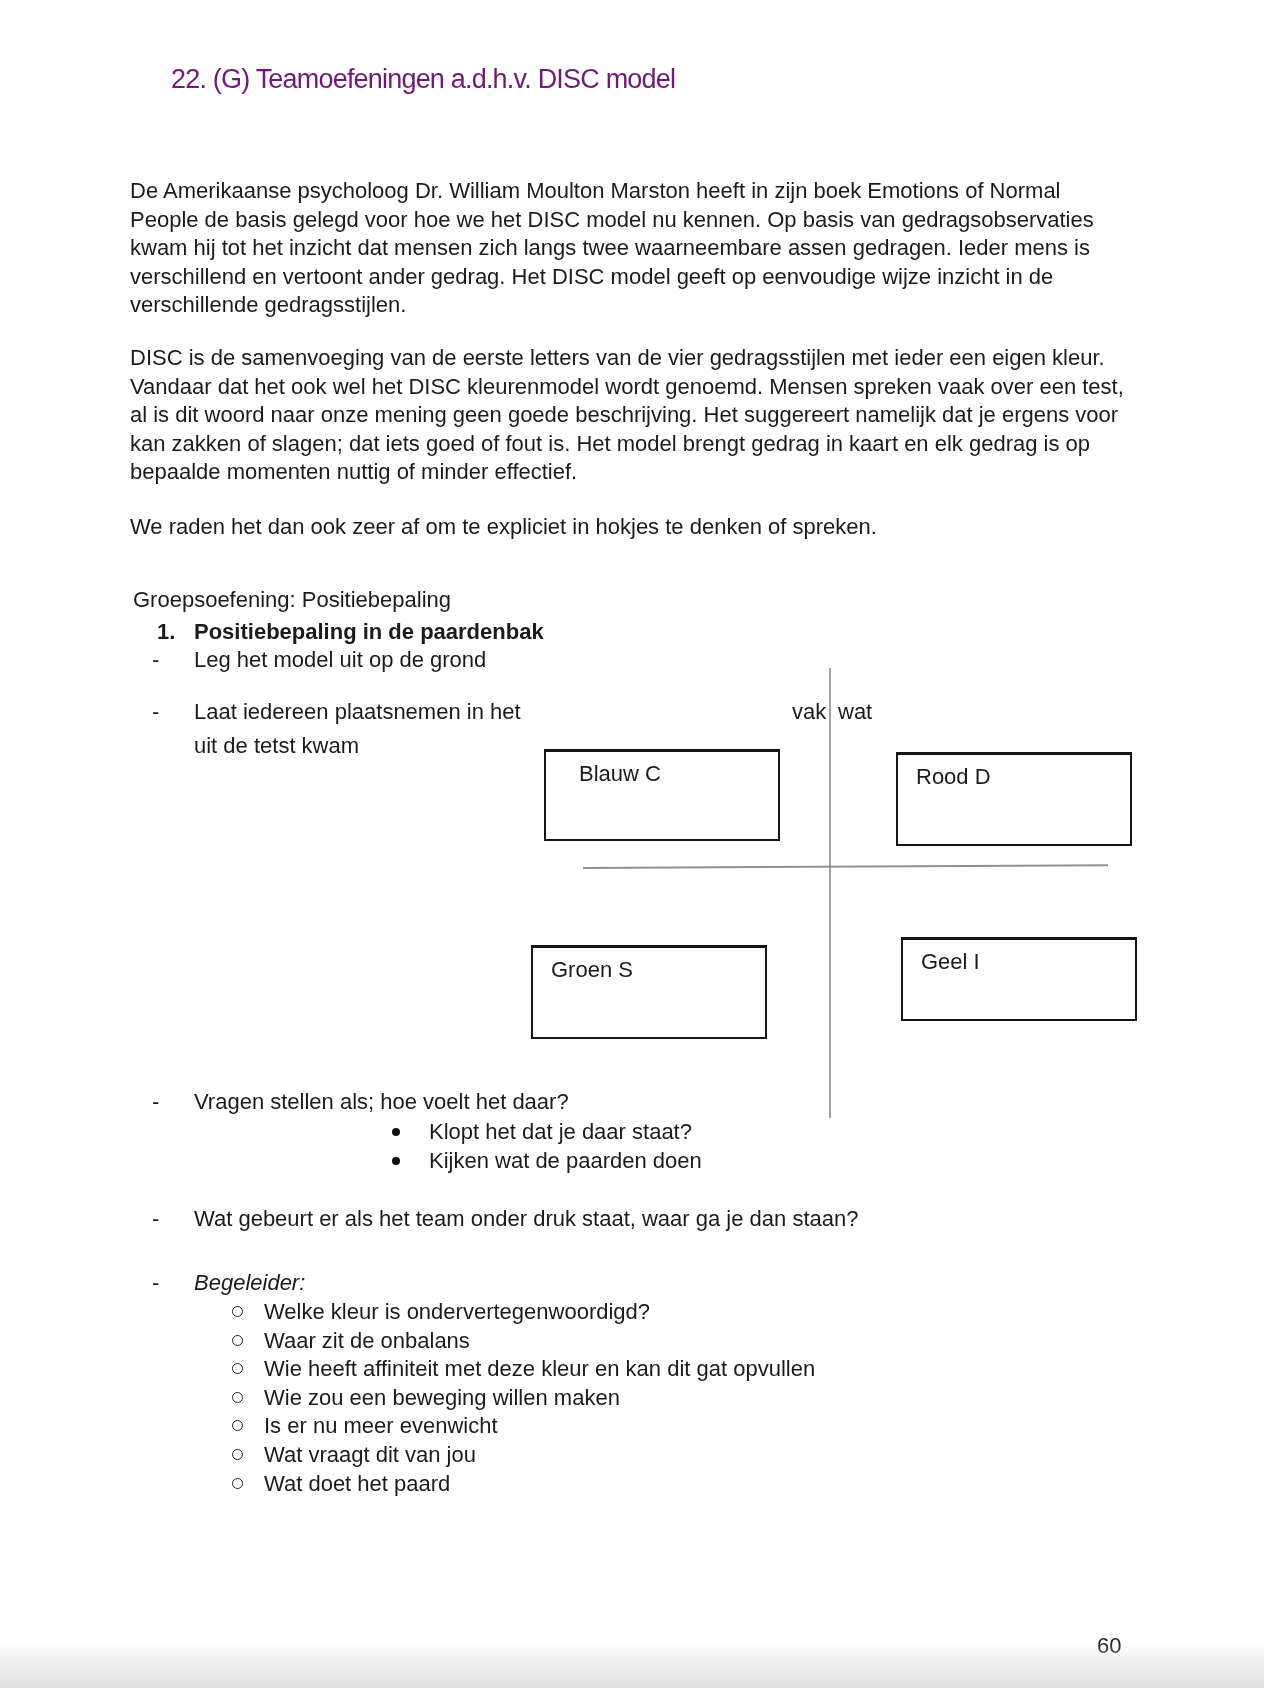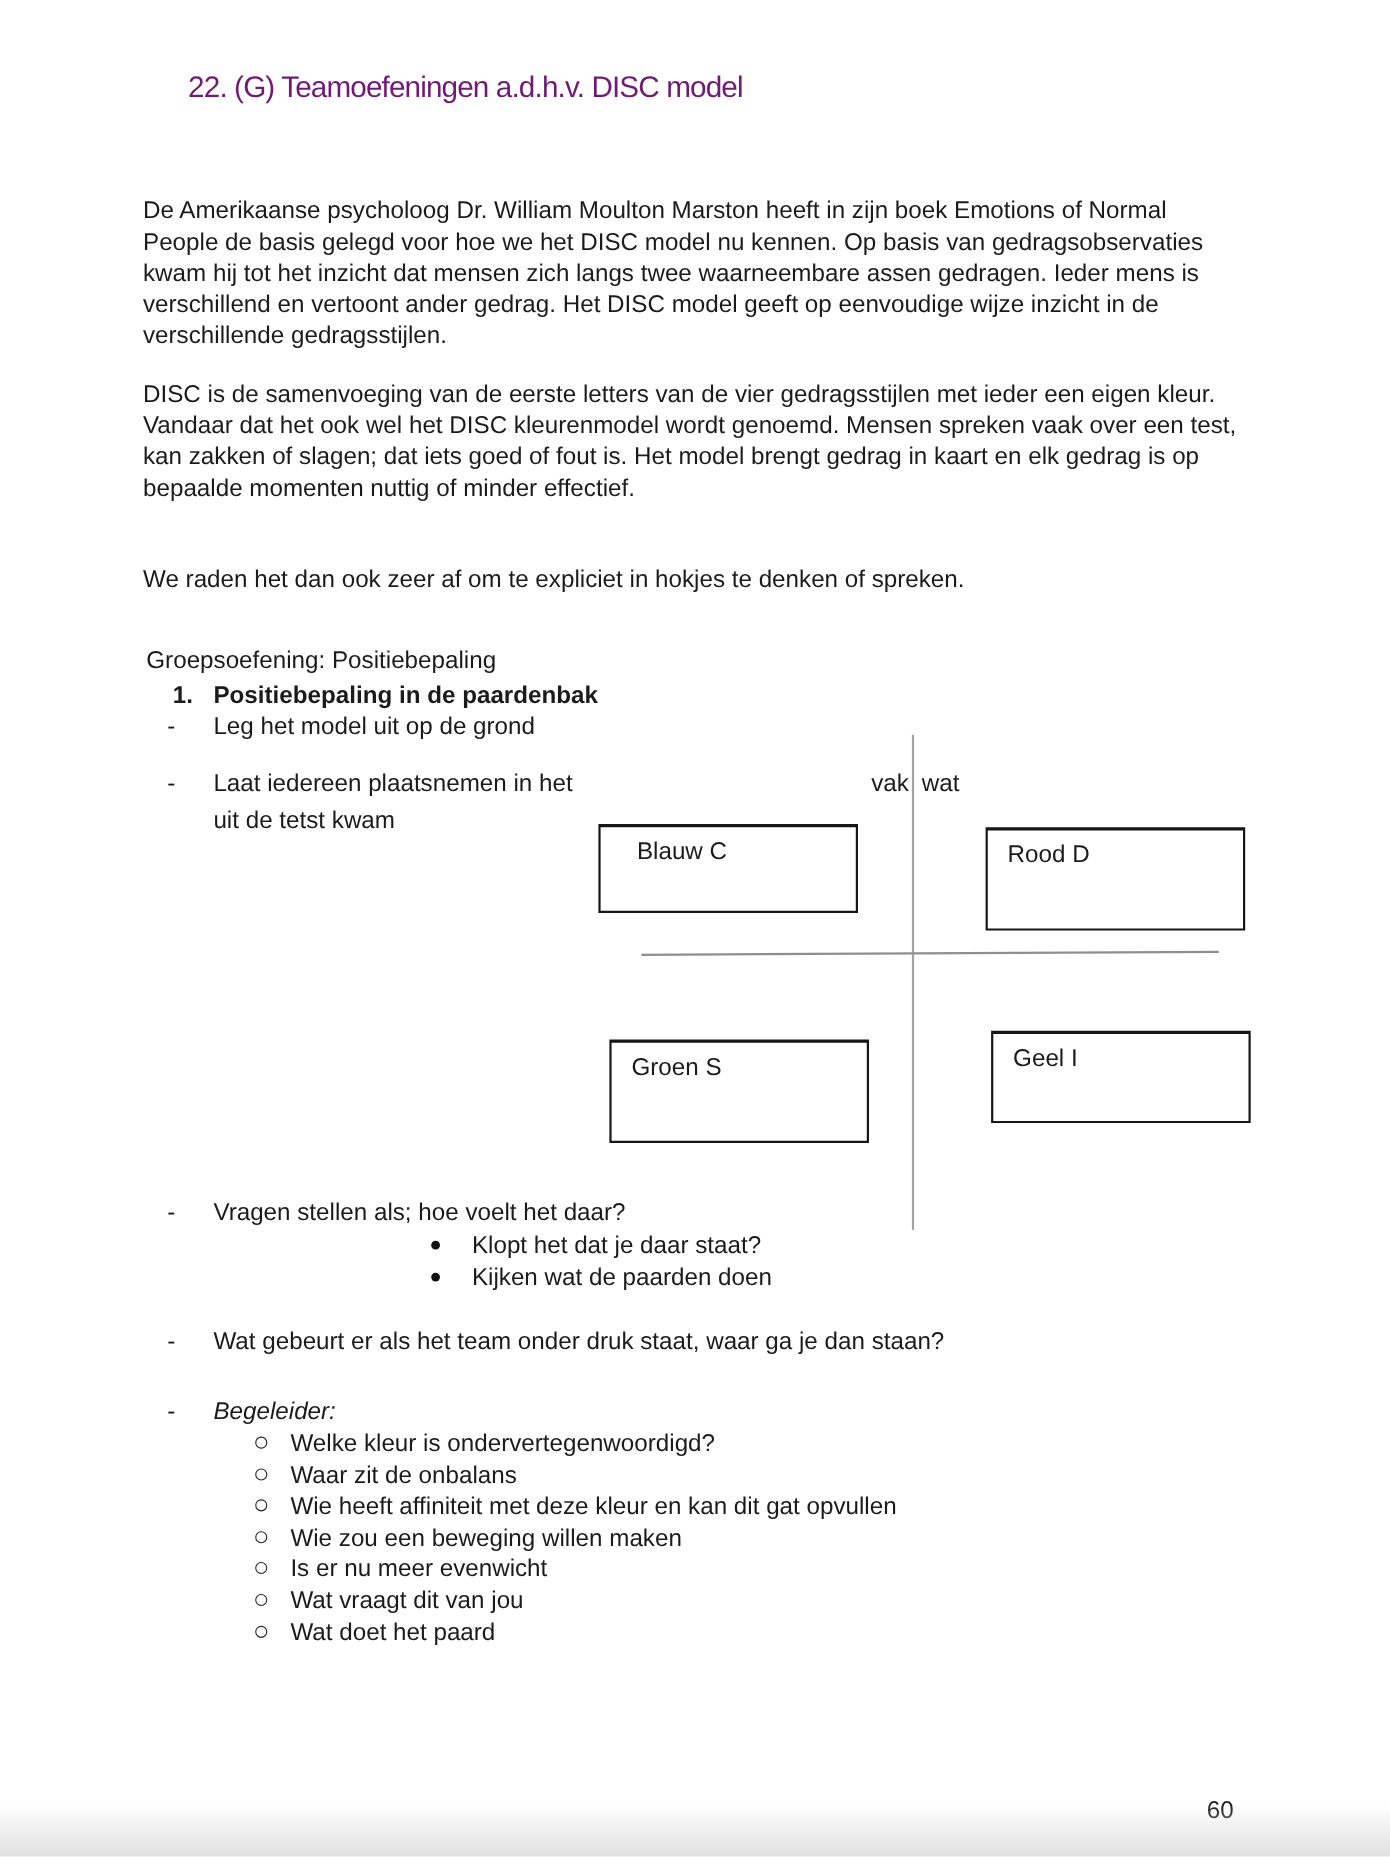--- a/index.html
+++ b/index.html
@@ -49,23 +49,23 @@
 
   
   .q-box {
     position: absolute;
     box-sizing: border-box;
     border: 2px solid #161616;
     border-top-width: 3px;
     background: #ffffff;
     padding: 8px 0 0 18px;
   }
-  #box-blauw { left: 544px; top: 749px; width: 236px; height: 81px; padding-left: 33px; }
+  #box-blauw { left: 544px; top: 749px; width: 236px; height: 92px; padding-left: 33px; }
   #box-rood  { left: 896px; top: 752px; width: 236px; height: 94px; }
-  #box-groen { left: 554px; top: 945px; width: 236px; height: 94px; }
+  #box-groen { left: 531px; top: 945px; width: 236px; height: 94px; }
   #box-geel  { left: 901px; top: 937px; width: 236px; height: 84px; }
   #axis-vertical {
     left: 829px; top: 668px; width: 2px; height: 450px;
     background: #a3a3a3;
   }
   #axis-horizontal {
     left: 583px; top: 867px; width: 525px; height: 2px;
     background: #8f8f8f;
     transform: rotate(-0.3deg);
     transform-origin: left center;
@@ -112,20 +112,21 @@
     <div class="nowrap">De Amerikaanse psycholoog Dr. William Moulton Marston heeft in zijn boek Emotions of Normal</div>
     <div class="nowrap">People de basis gelegd voor hoe we het DISC model nu kennen. Op basis van gedragsobservaties</div>
     <div class="nowrap">kwam hij tot het inzicht dat mensen zich langs twee waarneembare assen gedragen. Ieder mens is</div>
     <div class="nowrap">verschillend en vertoont ander gedrag. Het DISC model geeft op eenvoudige wijze inzicht in de</div>
     <div class="nowrap">verschillende gedragsstijlen.</div>
   </div>
 
   <div class="abs" id="para2">
     <div class="nowrap">DISC is de samenvoeging van de eerste letters van de vier gedragsstijlen met ieder een eigen kleur.</div>
     <div class="nowrap">Vandaar dat het ook wel het DISC kleurenmodel wordt genoemd. Mensen spreken vaak over een test,</div>
+    <div class="nowrap">al is dit woord naar onze mening geen goede beschrijving. Het suggereert namelijk dat je ergens voor</div>
     <div class="nowrap">kan zakken of slagen; dat iets goed of fout is. Het model brengt gedrag in kaart en elk gedrag is op</div>
     <div class="nowrap">bepaalde momenten nuttig of minder effectief.</div>
   </div>
 
   <div class="abs nowrap" id="note-line">We raden het dan ook zeer af om te expliciet in hokjes te denken of spreken.</div>
 
   <div class="abs nowrap" id="section-heading">Groepsoefening: Positiebepaling</div>
 
   <div>
     <span class="abs" id="exercise-number">1.</span>

